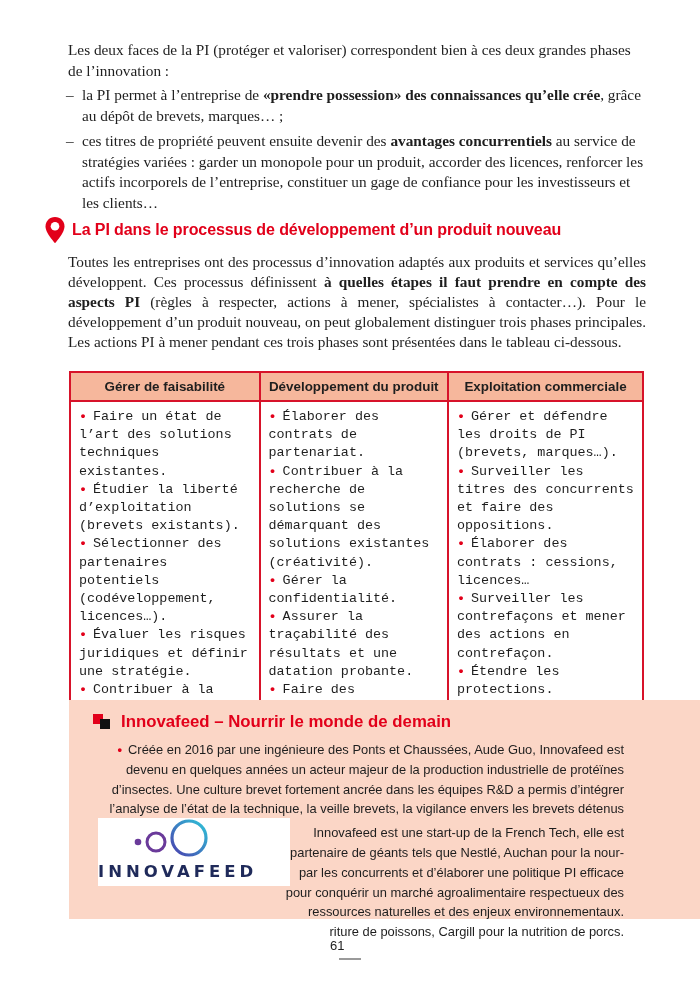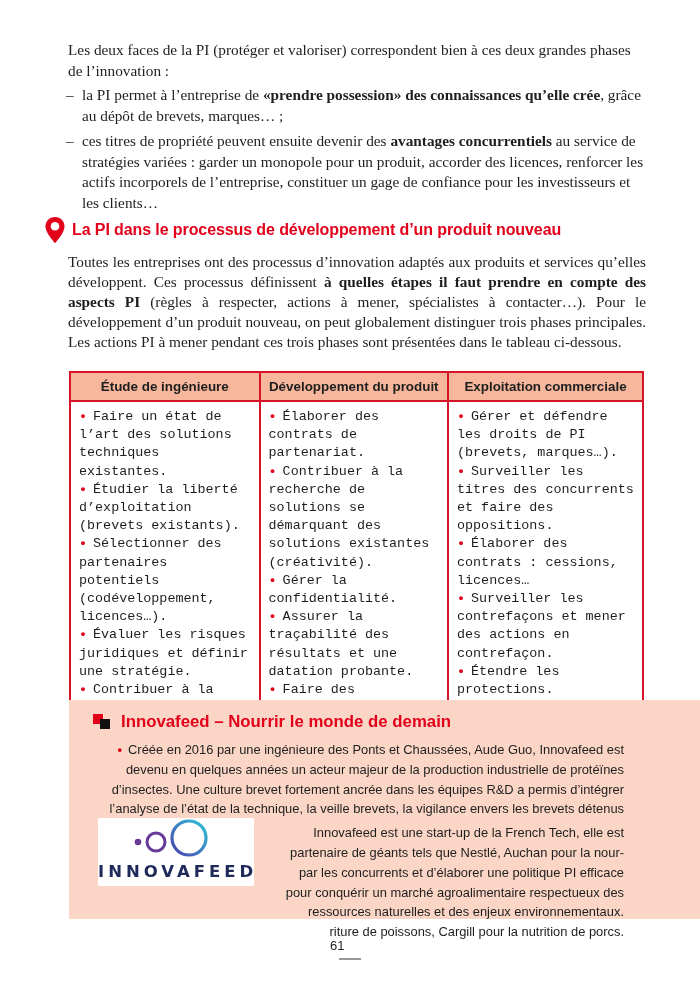--- a/index.html
+++ b/index.html
@@ -33,21 +33,21 @@
     #case-title .marker { position: relative; width: 20px; height: 16px; margin-right: 8px; }
     #case-title .marker .red { position: absolute; left: 0; top: 0; width: 10px; height: 10px; background: #e2001a; }
     #case-title .marker .black { position: absolute; left: 7px; top: 5px; width: 10px; height: 10px; background: #111; }
     #case-title h3 { margin: 0; font-family: "Liberation Sans", sans-serif; font-weight: bold; font-size: 16.8px; color: #e2001a; }
 
     #case-text { position: absolute; left: 11px; top: 40px; width: 544px; font-family: "Liberation Sans", sans-serif; font-size: 12.9px; line-height: 19.8px; color: #1e1e1e; }
     #case-text p { margin: 0; text-align: right; }
     #case-text .bullet { color: #e2001a; font-weight: bold; margin-right: 6px; }
     #case-text .indent { margin-left: 190px; }
 
-    #logo { position: absolute; left: 29px; top: 118px; width: 156px; height: 68px; background: #ffffff; }
+    #logo { position: absolute; left: 29px; top: 118px; width: 156px; height: 68px; background: #ffffff; padding-left: 36px; }
     #logo svg { position: absolute; left: 0; top: 0; }
     #logo .wordmark { position: absolute; left: 0; width: 156px; top: 44px; text-align: center; font-family: "DejaVu Sans", sans-serif; font-weight: bold; font-size: 16.5px; letter-spacing: 4px; color: #1f2a5a; }
 
     #page-number { position: absolute; left: 330px; top: 938px; width: 40px; text-align: left; font-family: "Liberation Sans", sans-serif; font-size: 13px; color: #1e1e1e; }
     #page-number .underline { position: absolute; left: 9px; width: 22px; top: 20px; height: 2px; background: #9a9a9a; }
   </style>
 </head>
 <body>
 
 <div id="intro">
@@ -77,21 +77,21 @@
 </div>
 
 <table id="phase-table">
   <colgroup>
       <col class="c1">
       <col class="c2">
       <col class="c3">
     </colgroup>
   <thead>
     <tr>
-      <th>Étude de ingénieure</th>
+      <th>Gérer de faisabilité</th>
       <th>Développement du produit</th>
       <th>Exploitation commerciale</th>
     </tr>
   </thead>
   <tbody>
     <tr>
       <td>
           <div class="item"><span class="bullet">•</span><span>Faire un état de l’art des solutions techniques existantes.</span></div>
           <div class="item"><span class="bullet">•</span><span>Étudier la liberté d’exploitation (brevets existants).</span></div>
           <div class="item"><span class="bullet">•</span><span>Sélectionner des partenaires potentiels (codéveloppement, licences…).</span></div>

